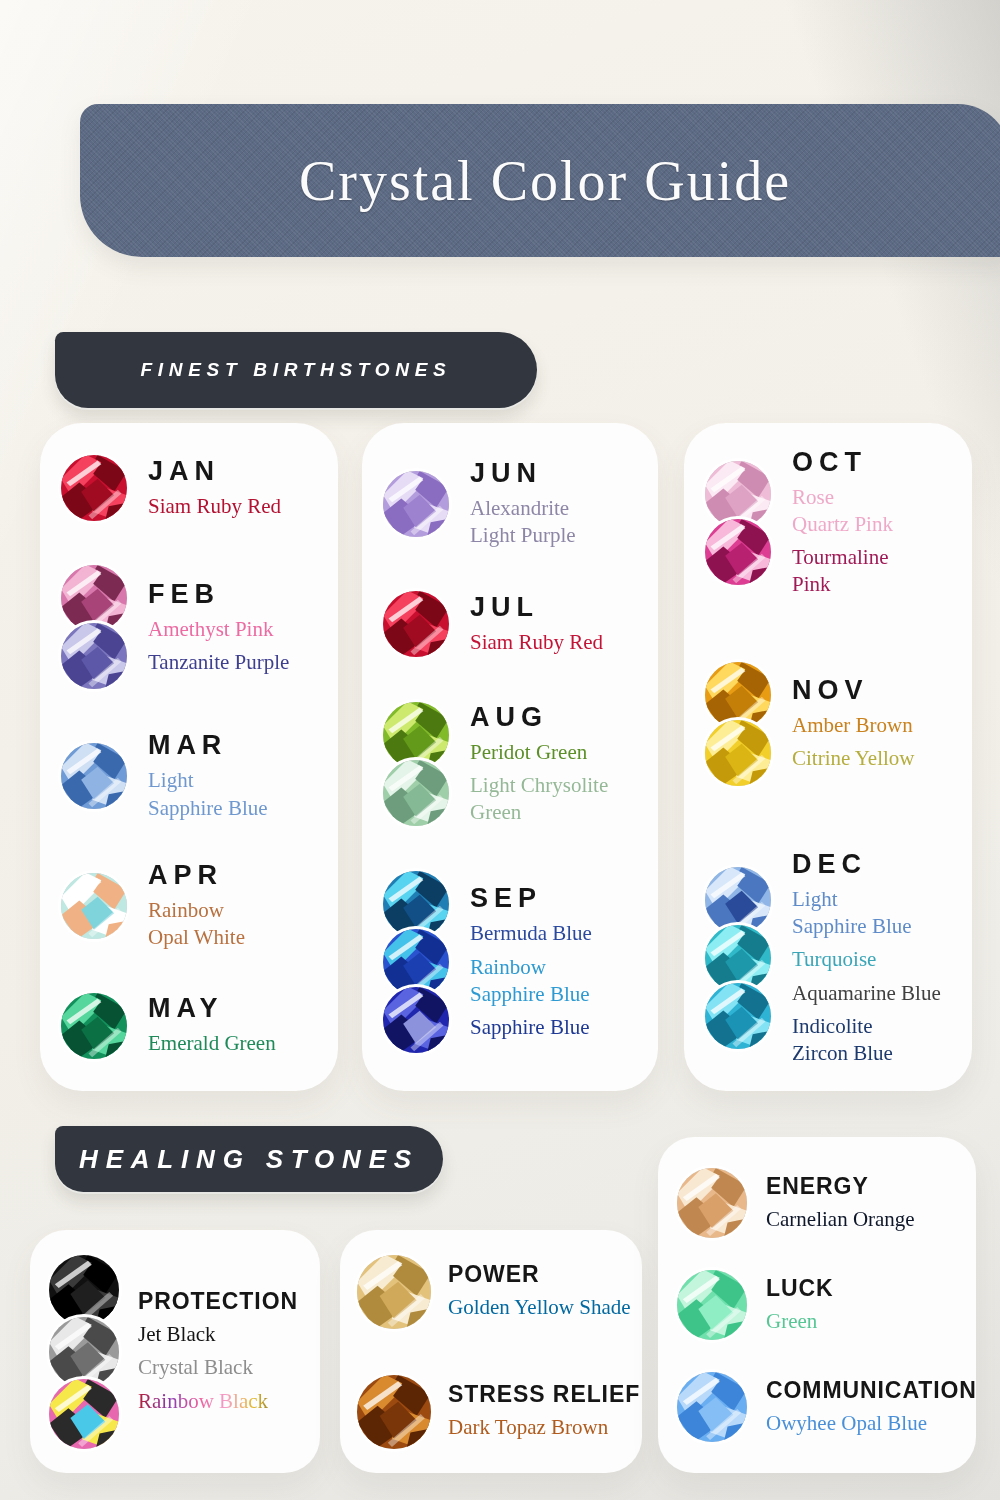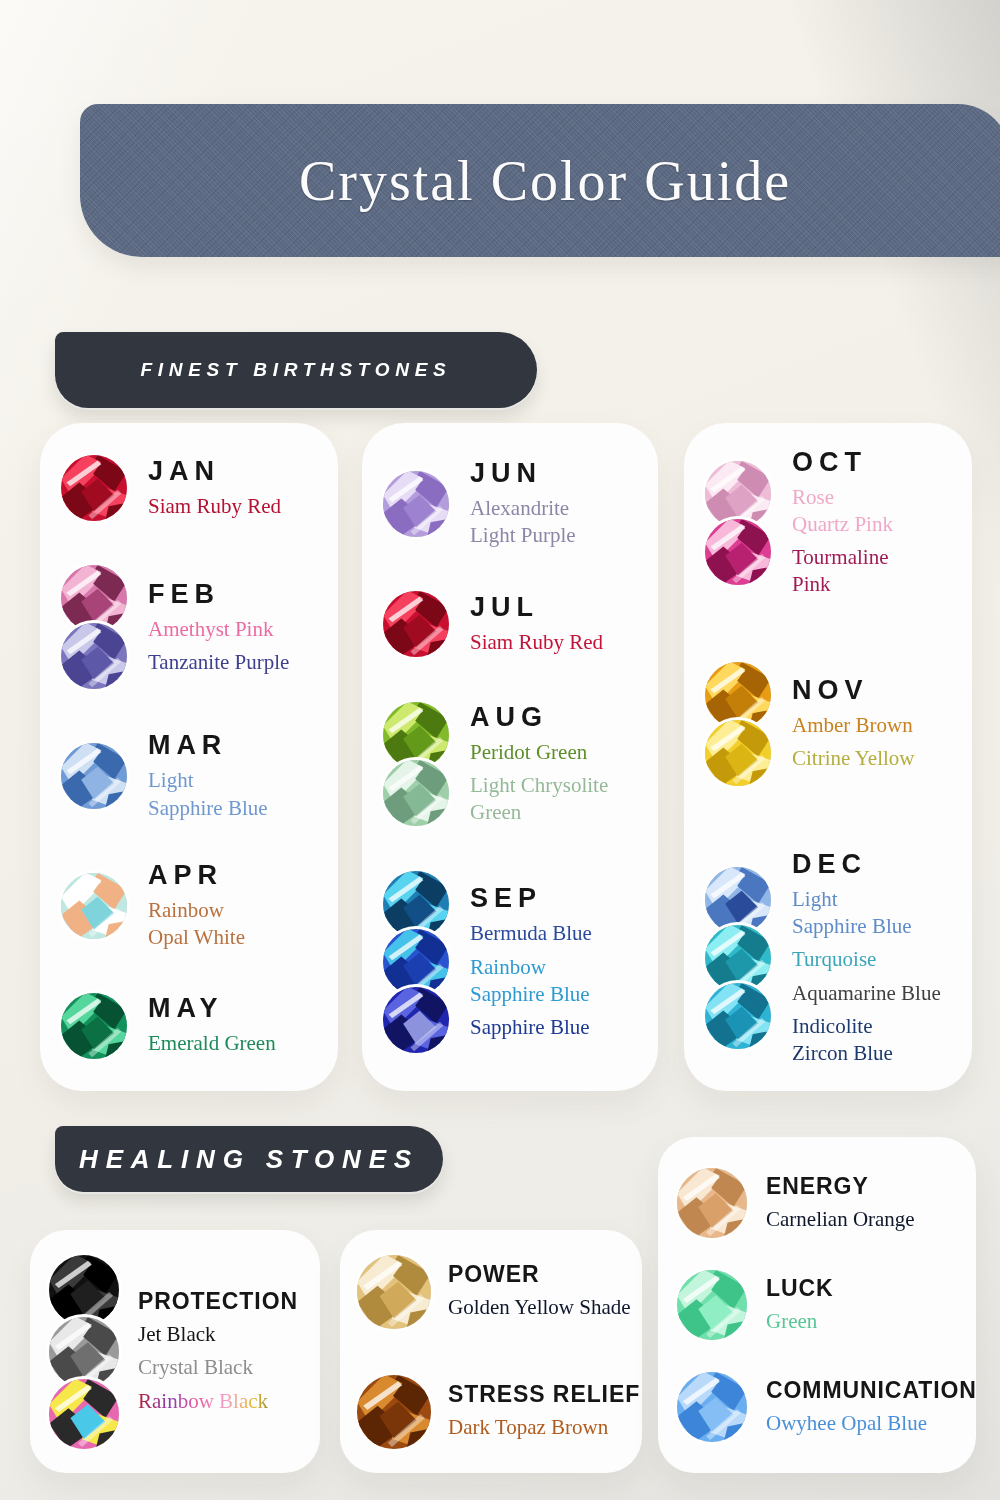--- a/index.html
+++ b/index.html
@@ -605,21 +605,21 @@
                 <polygon points="0,0 16,0 4,18" fill="#d1a95a"></polygon>
                 <polygon points="52,56 72,52 72,72 48,72" fill="#b08b3e"></polygon>
                 <polygon points="28,0 44,8 34,22 22,10" fill="#f7ecd2"></polygon>
                 <polygon points="6,30 40,6 44,10 10,34" fill="#ffffff" opacity="0.75"></polygon>
                 <polygon points="30,66 62,38 66,42 34,70" fill="#ffffff" opacity="0.40"></polygon>
               </svg>
             </div>
           </div>
           <div class="entry-text">
             <div class="benefit-label">POWER</div>
-            <span class="stone-label" style="color: #0f172a;">Golden Yellow Shade</span>
+            <span class="stone-label" style="color: #0369a1;">Golden Yellow Shade</span>
           </div>
         </div>
         <div class="entry">
           <div class="gems">
             <div class="gem">
               <svg viewBox="0 0 72 72" preserveAspectRatio="none">
                 <rect width="72" height="72" fill="#9c4a10"></rect>
                 <polygon points="0,26 26,0 44,14 12,46" fill="#d98a2e"></polygon>
                 <polygon points="40,0 72,18 58,40 30,16" fill="#5c2605"></polygon>
                 <polygon points="0,46 20,30 46,52 18,72" fill="#5c2605"></polygon>

